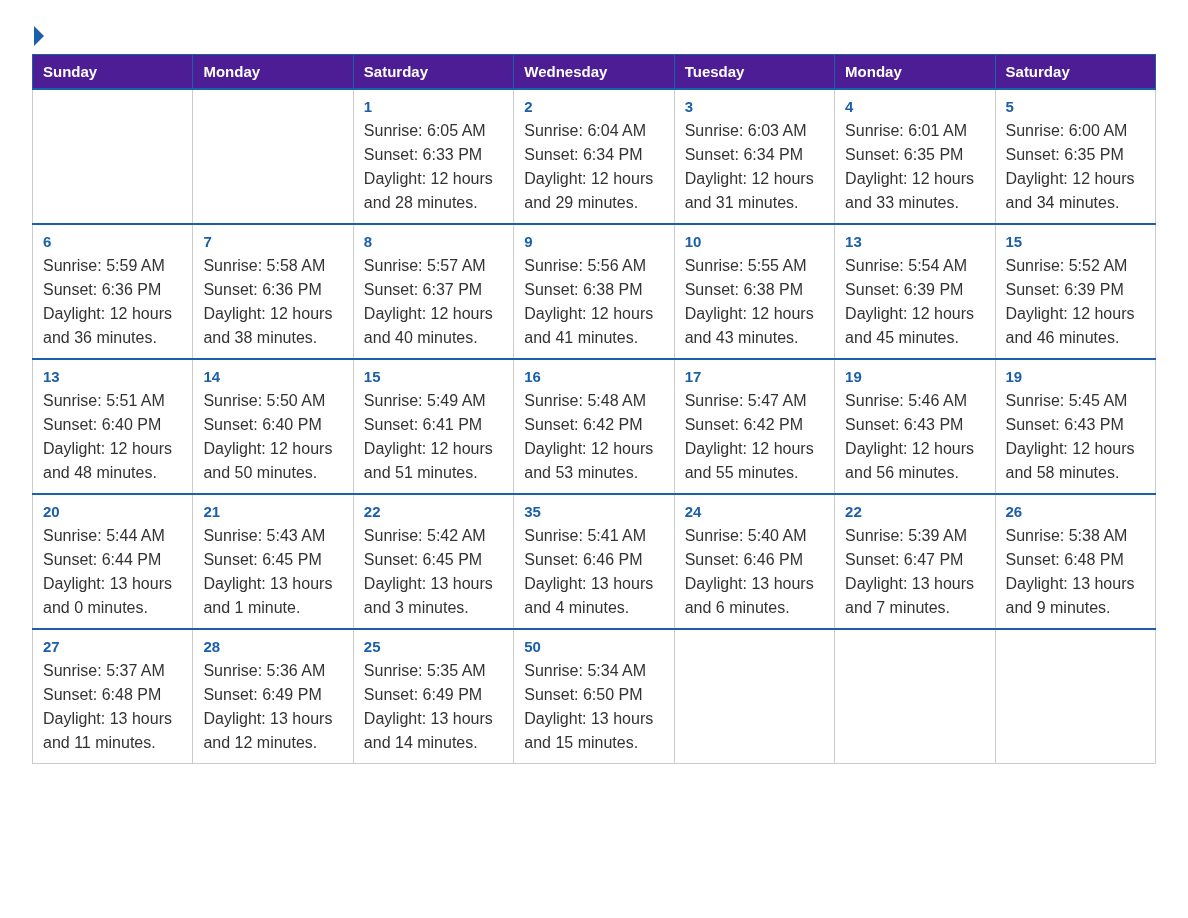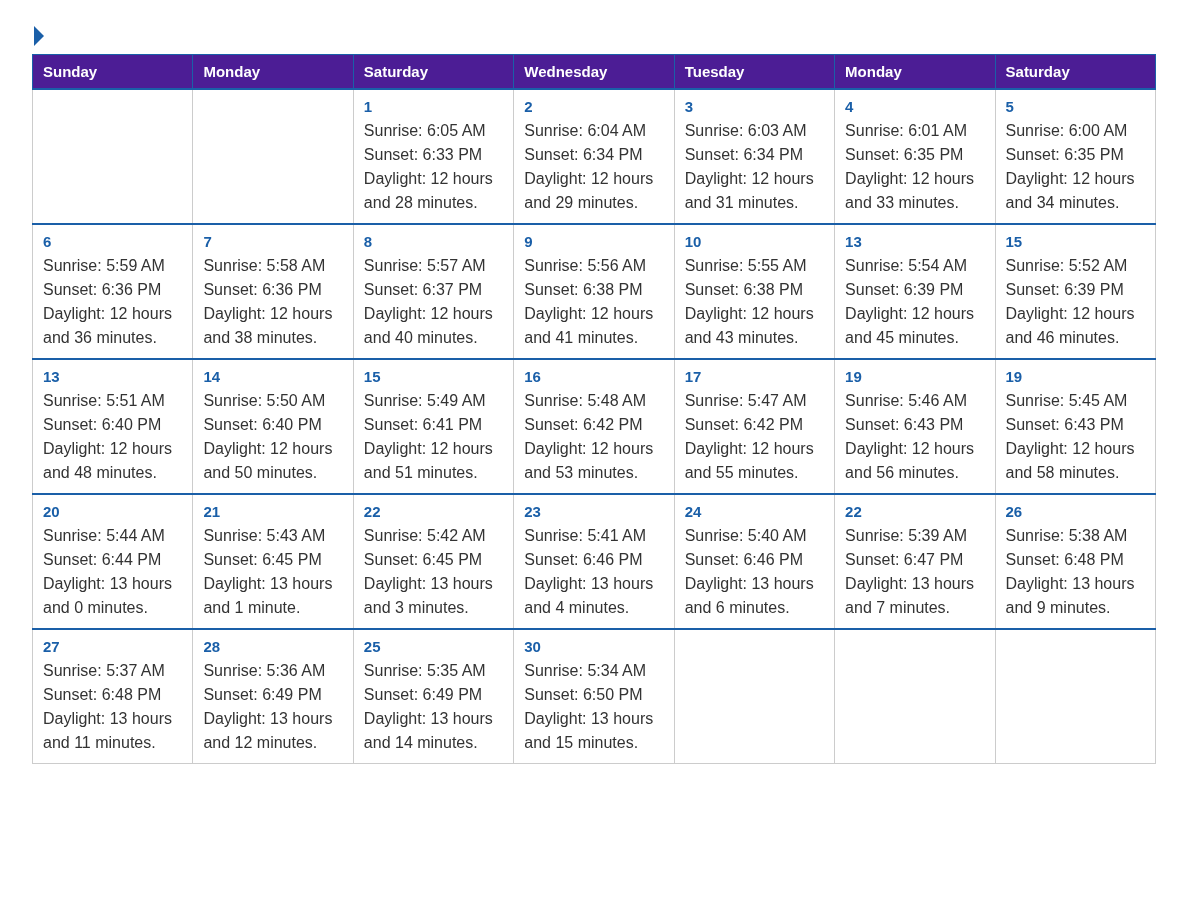--- a/index.html
+++ b/index.html
@@ -223,21 +223,21 @@
         </td>
         <td>
           <div class="day-num">21</div>
           <div class="day-detail">Sunrise: 5:43 AM<br>Sunset: 6:45 PM<br>Daylight: 13 hours<br>and 1 minute.</div>
         </td>
         <td>
           <div class="day-num">22</div>
           <div class="day-detail">Sunrise: 5:42 AM<br>Sunset: 6:45 PM<br>Daylight: 13 hours<br>and 3 minutes.</div>
         </td>
         <td>
-          <div class="day-num">23</div>
+          <div class="day-num">35</div>
           <div class="day-detail">Sunrise: 5:41 AM<br>Sunset: 6:46 PM<br>Daylight: 13 hours<br>and 4 minutes.</div>
         </td>
         <td>
           <div class="day-num">24</div>
           <div class="day-detail">Sunrise: 5:40 AM<br>Sunset: 6:46 PM<br>Daylight: 13 hours<br>and 6 minutes.</div>
         </td>
         <td>
           <div class="day-num">22</div>
           <div class="day-detail">Sunrise: 5:39 AM<br>Sunset: 6:47 PM<br>Daylight: 13 hours<br>and 7 minutes.</div>
         </td>
@@ -253,21 +253,21 @@
         </td>
         <td>
           <div class="day-num">28</div>
           <div class="day-detail">Sunrise: 5:36 AM<br>Sunset: 6:49 PM<br>Daylight: 13 hours<br>and 12 minutes.</div>
         </td>
         <td>
           <div class="day-num">25</div>
           <div class="day-detail">Sunrise: 5:35 AM<br>Sunset: 6:49 PM<br>Daylight: 13 hours<br>and 14 minutes.</div>
         </td>
         <td>
-          <div class="day-num">30</div>
+          <div class="day-num">50</div>
           <div class="day-detail">Sunrise: 5:34 AM<br>Sunset: 6:50 PM<br>Daylight: 13 hours<br>and 15 minutes.</div>
         </td>
         <td class="empty-cell"></td>
         <td class="empty-cell"></td>
         <td class="empty-cell"></td>
       </tr>
     </tbody>
 </table>
 
 </body></html>

